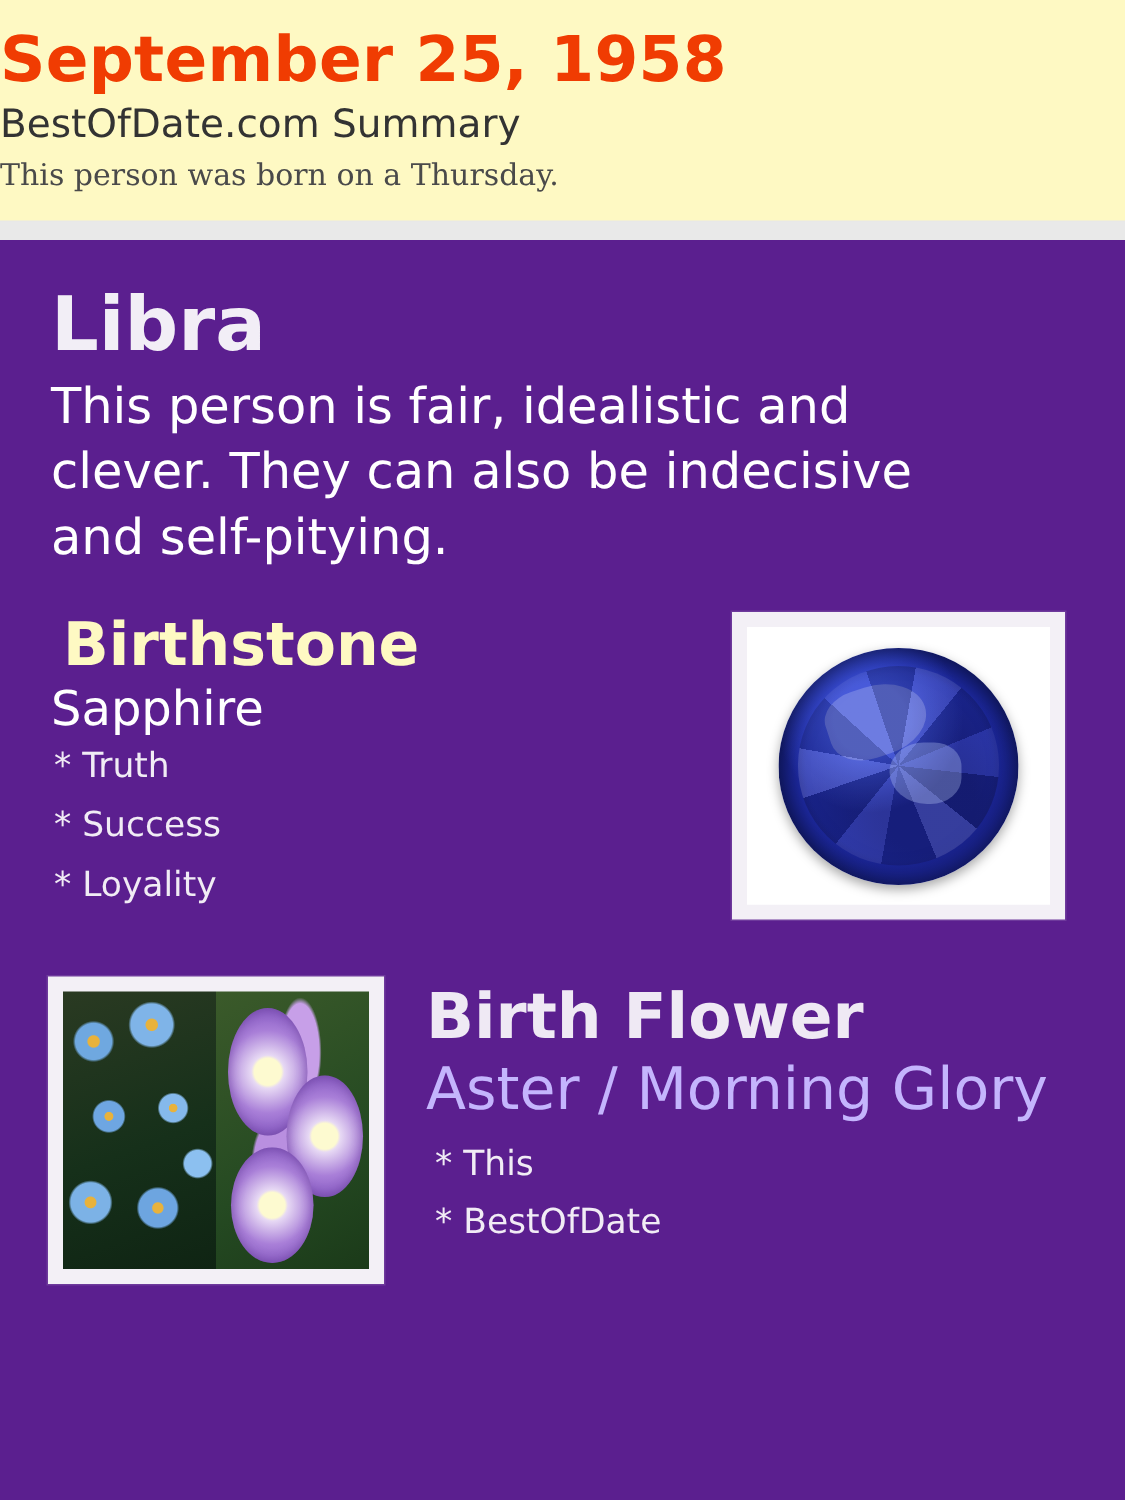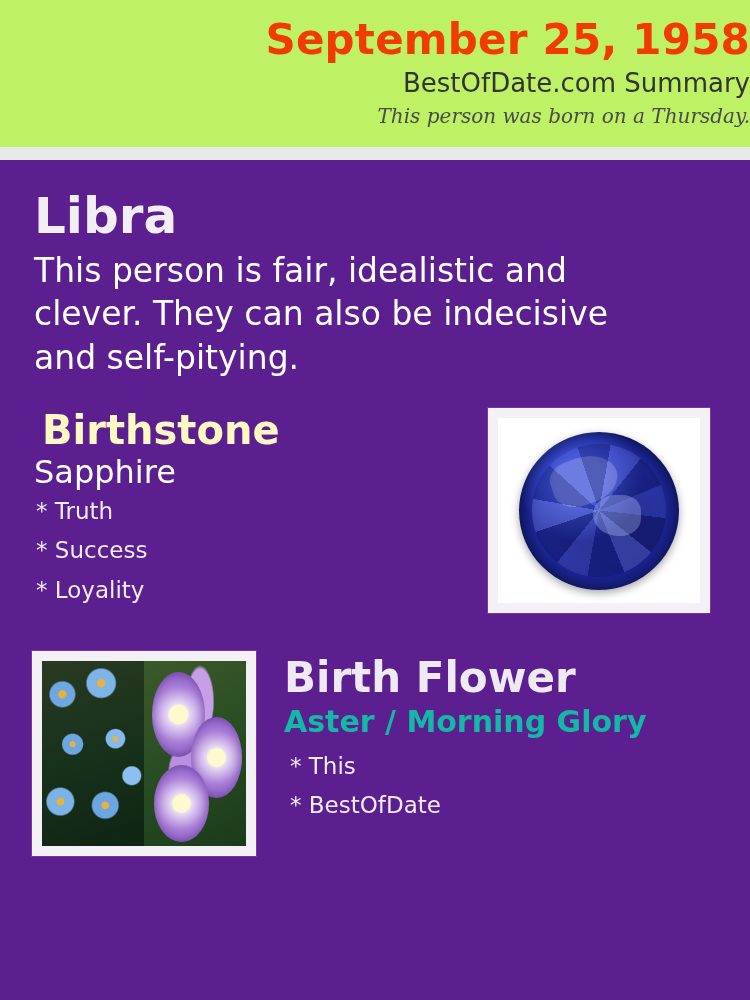--- a/index.html
+++ b/index.html
@@ -16,23 +16,23 @@
 
   .page {
     width: 750px;
     height: 1000px;
     position: relative;
     background: #ffffff;
   }
 
   
   .header {
-    background: #bef264;
-    padding: 18px 0 14px 12px;
-    text-align: right;
+    background: #fef9c3;
+    padding: 18px 0 14px 0;
+    text-align: left;
     border-bottom: 1px solid #e8e8e8;
     height: 148px;
     box-sizing: border-box;
   }
   .header-date {
     color: #f03c02;
     font-size: 42px;
     font-weight: bold;
     line-height: 1.05;
     margin: 0 0 6px 0;
@@ -42,21 +42,20 @@
     color: #333333;
     font-size: 26px;
     font-weight: normal;
     margin: 0 0 6px 0;
   }
   .header-sub {
     color: #4a4a4a;
     font-size: 20px;
     font-family: "DejaVu Serif", serif;
     margin: 0;
-    font-style: italic;
   }
 
   .divider {
     height: 12px;
     background: #e9e9e9;
     width: 100%;
   }
 
   
   .body-purple {
@@ -261,25 +260,24 @@
     right: 0;
   }
   .flower-title {
     font-size: 42px;
     font-weight: bold;
     color: #efe9f4;
     margin: 0 0 4px 0;
     line-height: 1.1;
   }
   .flower-value {
-    font-size: 30px;
-    color: #14b8a6;
+    font-size: 39px;
+    color: #c4b5fd;
     margin: 0 0 14px 0;
     line-height: 1.15;
-    font-weight: bold;
   }
   .flower-bullet {
     font-size: 23px;
     color: #f1ecf5;
     margin: 0 0 14px 6px;
     line-height: 1.1;
   }
 </style>
 </head>
 <body>

